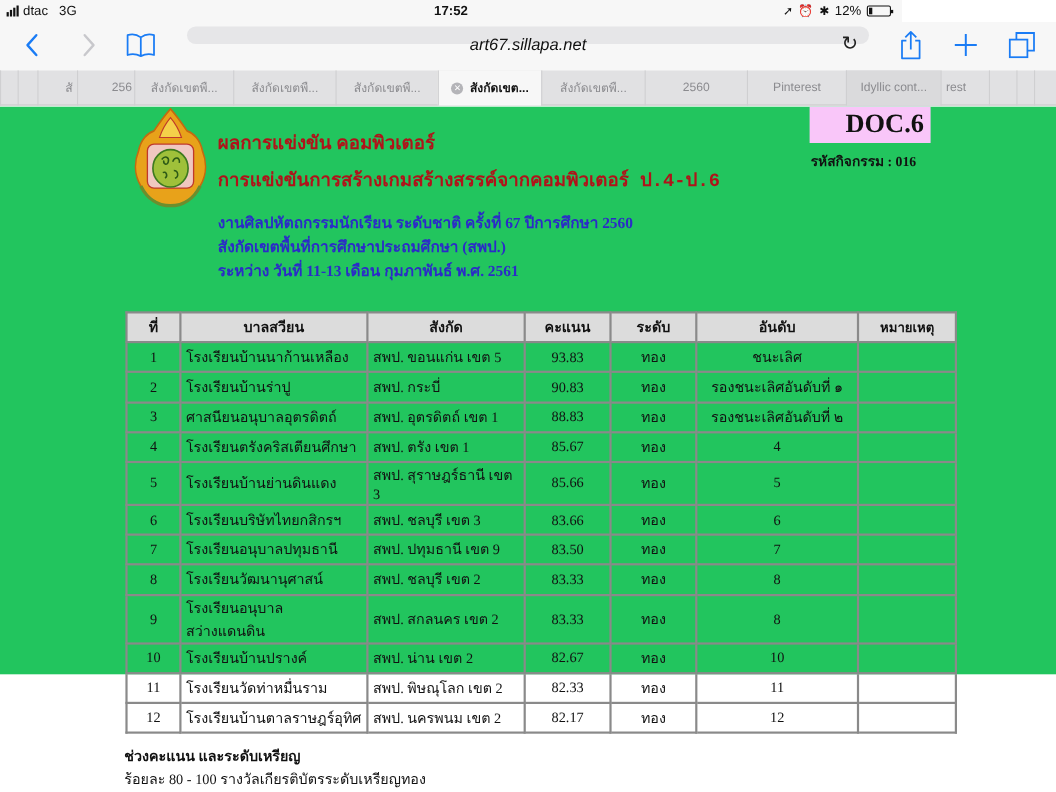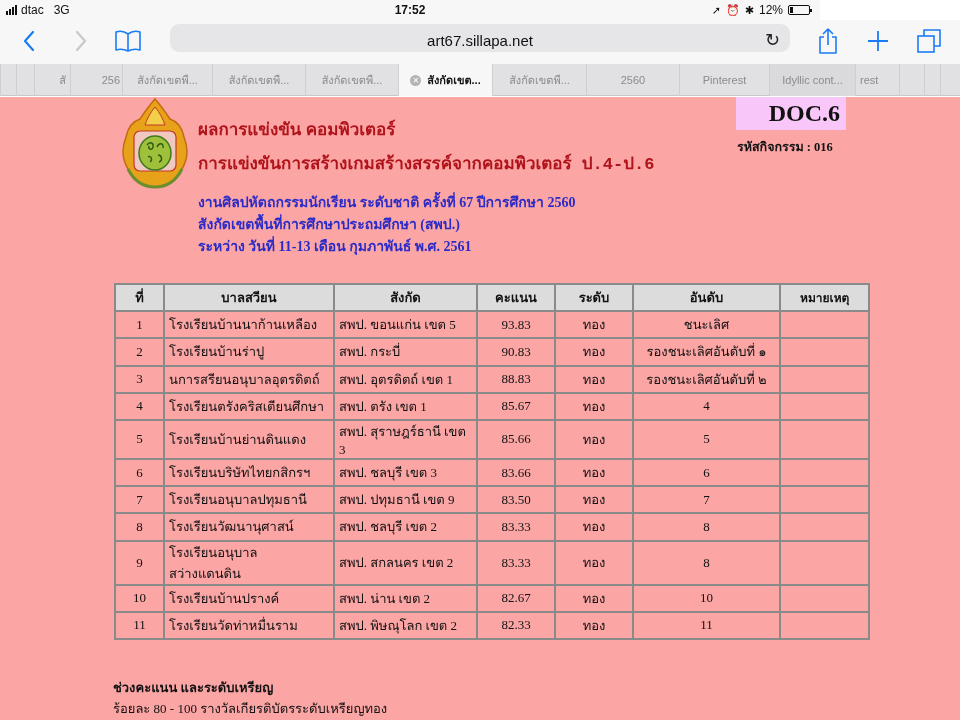--- a/index.html
+++ b/index.html
@@ -13,32 +13,32 @@
   .signal i { display: block; width: 2px; background: #111; }
   .statusbar .center { position: absolute; left: 0; right: 0; top: 3px; text-align: center; font-weight: bold; }
   .statusbar .right { position: absolute; right: 10px; top: 3px; display: flex; align-items: center; gap: 5px; }
   .battery { width: 22px; height: 10px; border: 1px solid #111; border-radius: 2px; position: relative; }
   .battery::after { content: ""; position: absolute; right: -3px; top: 3px; width: 2px; height: 3px; background: #111; }
   .battery .lvl { position: absolute; left: 1px; top: 1px; width: 3px; height: 6px; background: #111; }
 
   
   .navbar { position: absolute; left: 0; top: 20px; width: 960px; height: 44px; background: #f7f7f7; }
   .nav-icon { position: absolute; top: 6px; height: 30px; display: flex; align-items: center; justify-content: center; color: #1a7cf5; }
-  .urlbar { position: absolute; left: 170px; top: 4px; width: 620px; height: 28px; background: #e6e6e8; border-radius: 9px; }
+  .urlbar { position: absolute; left: 170px; top: 4px; width: 620px; height: 16px; background: #e6e6e8; border-radius: 9px; font-style: italic; }
   .urlbar .url { position: absolute; left: 0; right: 0; top: 8px; text-align: center; font-size: 15px; color: #111; }
   .urlbar .reload { position: absolute; right: 10px; top: 5px; font-size: 18px; color: #222; }
 
   
   .tabbar { position: absolute; left: 0; top: 64px; width: 960px; height: 32px; background: #e1e1e3; border-bottom: 1px solid #c8c8c8; }
   .tab { position: absolute; top: 0; height: 32px; border-left: 1px solid #cfcfd1; font-size: 11px; color: #8b8b8f; display: flex; align-items: center; justify-content: center; white-space: nowrap; overflow: hidden; }
   .tab.active { background: #f7f7f7; color: #111; font-weight: bold; }
   .tab .x { display: inline-block; width: 11px; height: 11px; border-radius: 50%; background: #b4b4b8; color: #fff; font-size: 8px; line-height: 11px; text-align: center; margin-right: 6px; font-weight: bold; }
 
   
-  .page { position: absolute; left: 0; top: 97px; width: 960px; height: 623px; background: #fca5a5; }
+  .page { position: absolute; left: 0; top: 97px; width: 960px; height: 516px; background: #22c55e; }
   .logo { position: absolute; left: 120px; top: 0px; width: 70px; height: 92px; }
   .title1 { position: absolute; left: 198px; top: 18px; font-family: "Liberation Serif", serif; font-weight: bold; font-size: 17px; color: #b0131a; }
   .title2 { position: absolute; left: 198px; top: 52px; font-family: Liberation Mono, monospace; font-weight: bold; font-size: 17px; color: #b0131a; }
   .sub { position: absolute; left: 198px; font-family: "Liberation Serif", serif; font-weight: bold; font-size: 14px; color: #2b2bc8; }
   .doc-badge { position: absolute; left: 736px; top: 0px; width: 110px; height: 33px; background: #f9c6f9; font-family: "Liberation Serif", serif; font-weight: bold; font-size: 24px; color: #111; text-align: right; padding-right: 6px; line-height: 33px; }
   .activity-code { position: absolute; left: 737px; top: 40px; font-family: "Liberation Serif", serif; font-weight: bold; font-size: 12.5px; color: #111; }
 
   table.results { position: absolute; left: 114px; top: 186px; border-collapse: collapse; font-family: "Liberation Serif", serif; font-size: 13px; color: #111; }
   table.results th, table.results td { border: 2px solid #8a8a8a; height: 27.2px; padding: 0 4px; }
   table.results th { background: #dcdcdc; font-weight: bold; text-align: center; font-size: 13px; }
@@ -199,21 +199,21 @@
           <td class="c">2</td>
           <td class="l">โรงเรียนบ้านร่าปู</td>
           <td class="l">สพป. กระบี่</td>
           <td class="c">90.83</td>
           <td class="c">ทอง</td>
           <td class="c">รองชนะเลิศอันดับที่ ๑</td>
           <td class="c"></td>
         </tr>
         <tr>
           <td class="c">3</td>
-          <td class="l">นการสรียนอนุบาลอุตรดิตถ์</td>
+          <td class="l">ศาสนียนอนุบาลอุตรดิตถ์</td>
           <td class="l">สพป. อุตรดิตถ์ เขต 1</td>
           <td class="c">88.83</td>
           <td class="c">ทอง</td>
           <td class="c">รองชนะเลิศอันดับที่ ๒</td>
           <td class="c"></td>
         </tr>
         <tr>
           <td class="c">4</td>
           <td class="l">โรงเรียนตรังคริสเตียนศึกษา</td>
           <td class="l">สพป. ตรัง เขต 1</td>
@@ -278,18 +278,27 @@
         </tr>
         <tr>
           <td class="c">11</td>
           <td class="l">โรงเรียนวัดท่าหมื่นราม</td>
           <td class="l">สพป. พิษณุโลก เขต 2</td>
           <td class="c">82.33</td>
           <td class="c">ทอง</td>
           <td class="c">11</td>
           <td class="c"></td>
         </tr>
+        <tr>
+          <td class="c">12</td>
+          <td class="l">โรงเรียนบ้านตาลราษฎร์อุทิศ</td>
+          <td class="l">สพป. นครพนม เขต 2</td>
+          <td class="c">82.17</td>
+          <td class="c">ทอง</td>
+          <td class="c">12</td>
+          <td class="c"></td>
+        </tr>
       </tbody>
   </table>
 
   <div class="legend-title">ช่วงคะแนน และระดับเหรียญ</div>
   <div class="legend-line">ร้อยละ 80 - 100 รางวัลเกียรติบัตรระดับเหรียญทอง</div>
 </div>
 
 </body></html>

